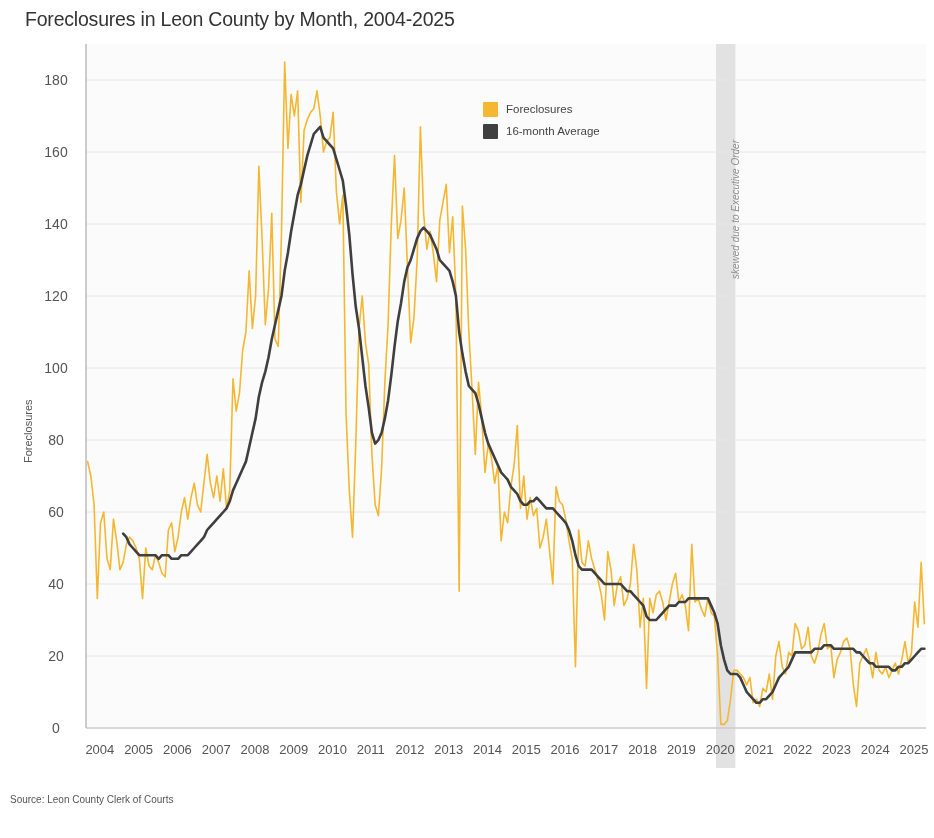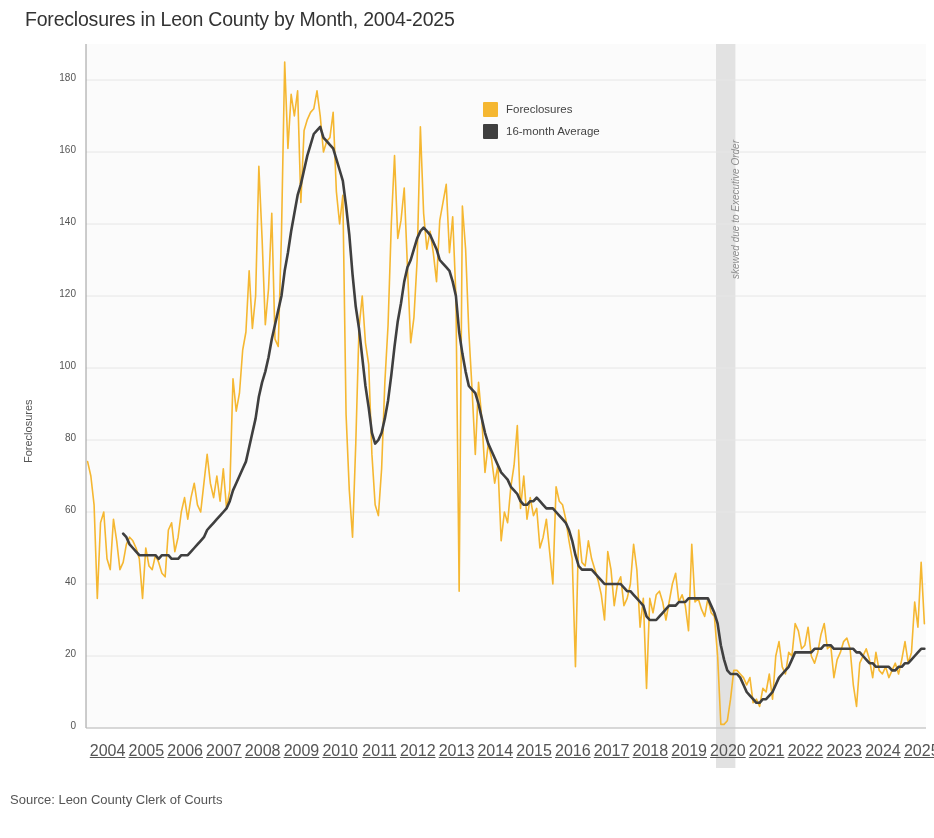--- a/index.html
+++ b/index.html
@@ -70,39 +70,38 @@
     font-size: 10px;
     color: #8e8e8e;
     font-style: italic;
     white-space: nowrap;
     transform: rotate(-90deg);
   }
   #footer {
     position: absolute;
     left: 10px;
     top: 790px;
-    font-size: 13px;
+    font-size: 10px;
     color: #555555;
     line-height: 19px;
   }
   #footer div { white-space: nowrap; }
   .tick-label-y {
     position: absolute;
-    font-size: 10px;
+    font-size: 14px;
     color: #555;
-    text-align: right;
+    text-align: center;
     width: 40px;
   }
   .tick-label-x {
     position: absolute;
-    font-size: 16px;
+    font-size: 13px;
     color: #555;
-    text-align: right;
+    text-align: left;
     width: 40px;
-    text-decoration: underline;
   }
 </style>
 </head>
 <body>
 
 <div id="title">Foreclosures in Leon County by Month, 2004-2025</div>
 
 <div id="plot-wrap">
   <div id="ylabel">
     <span id="ylabel-inner">Foreclosures</span>

